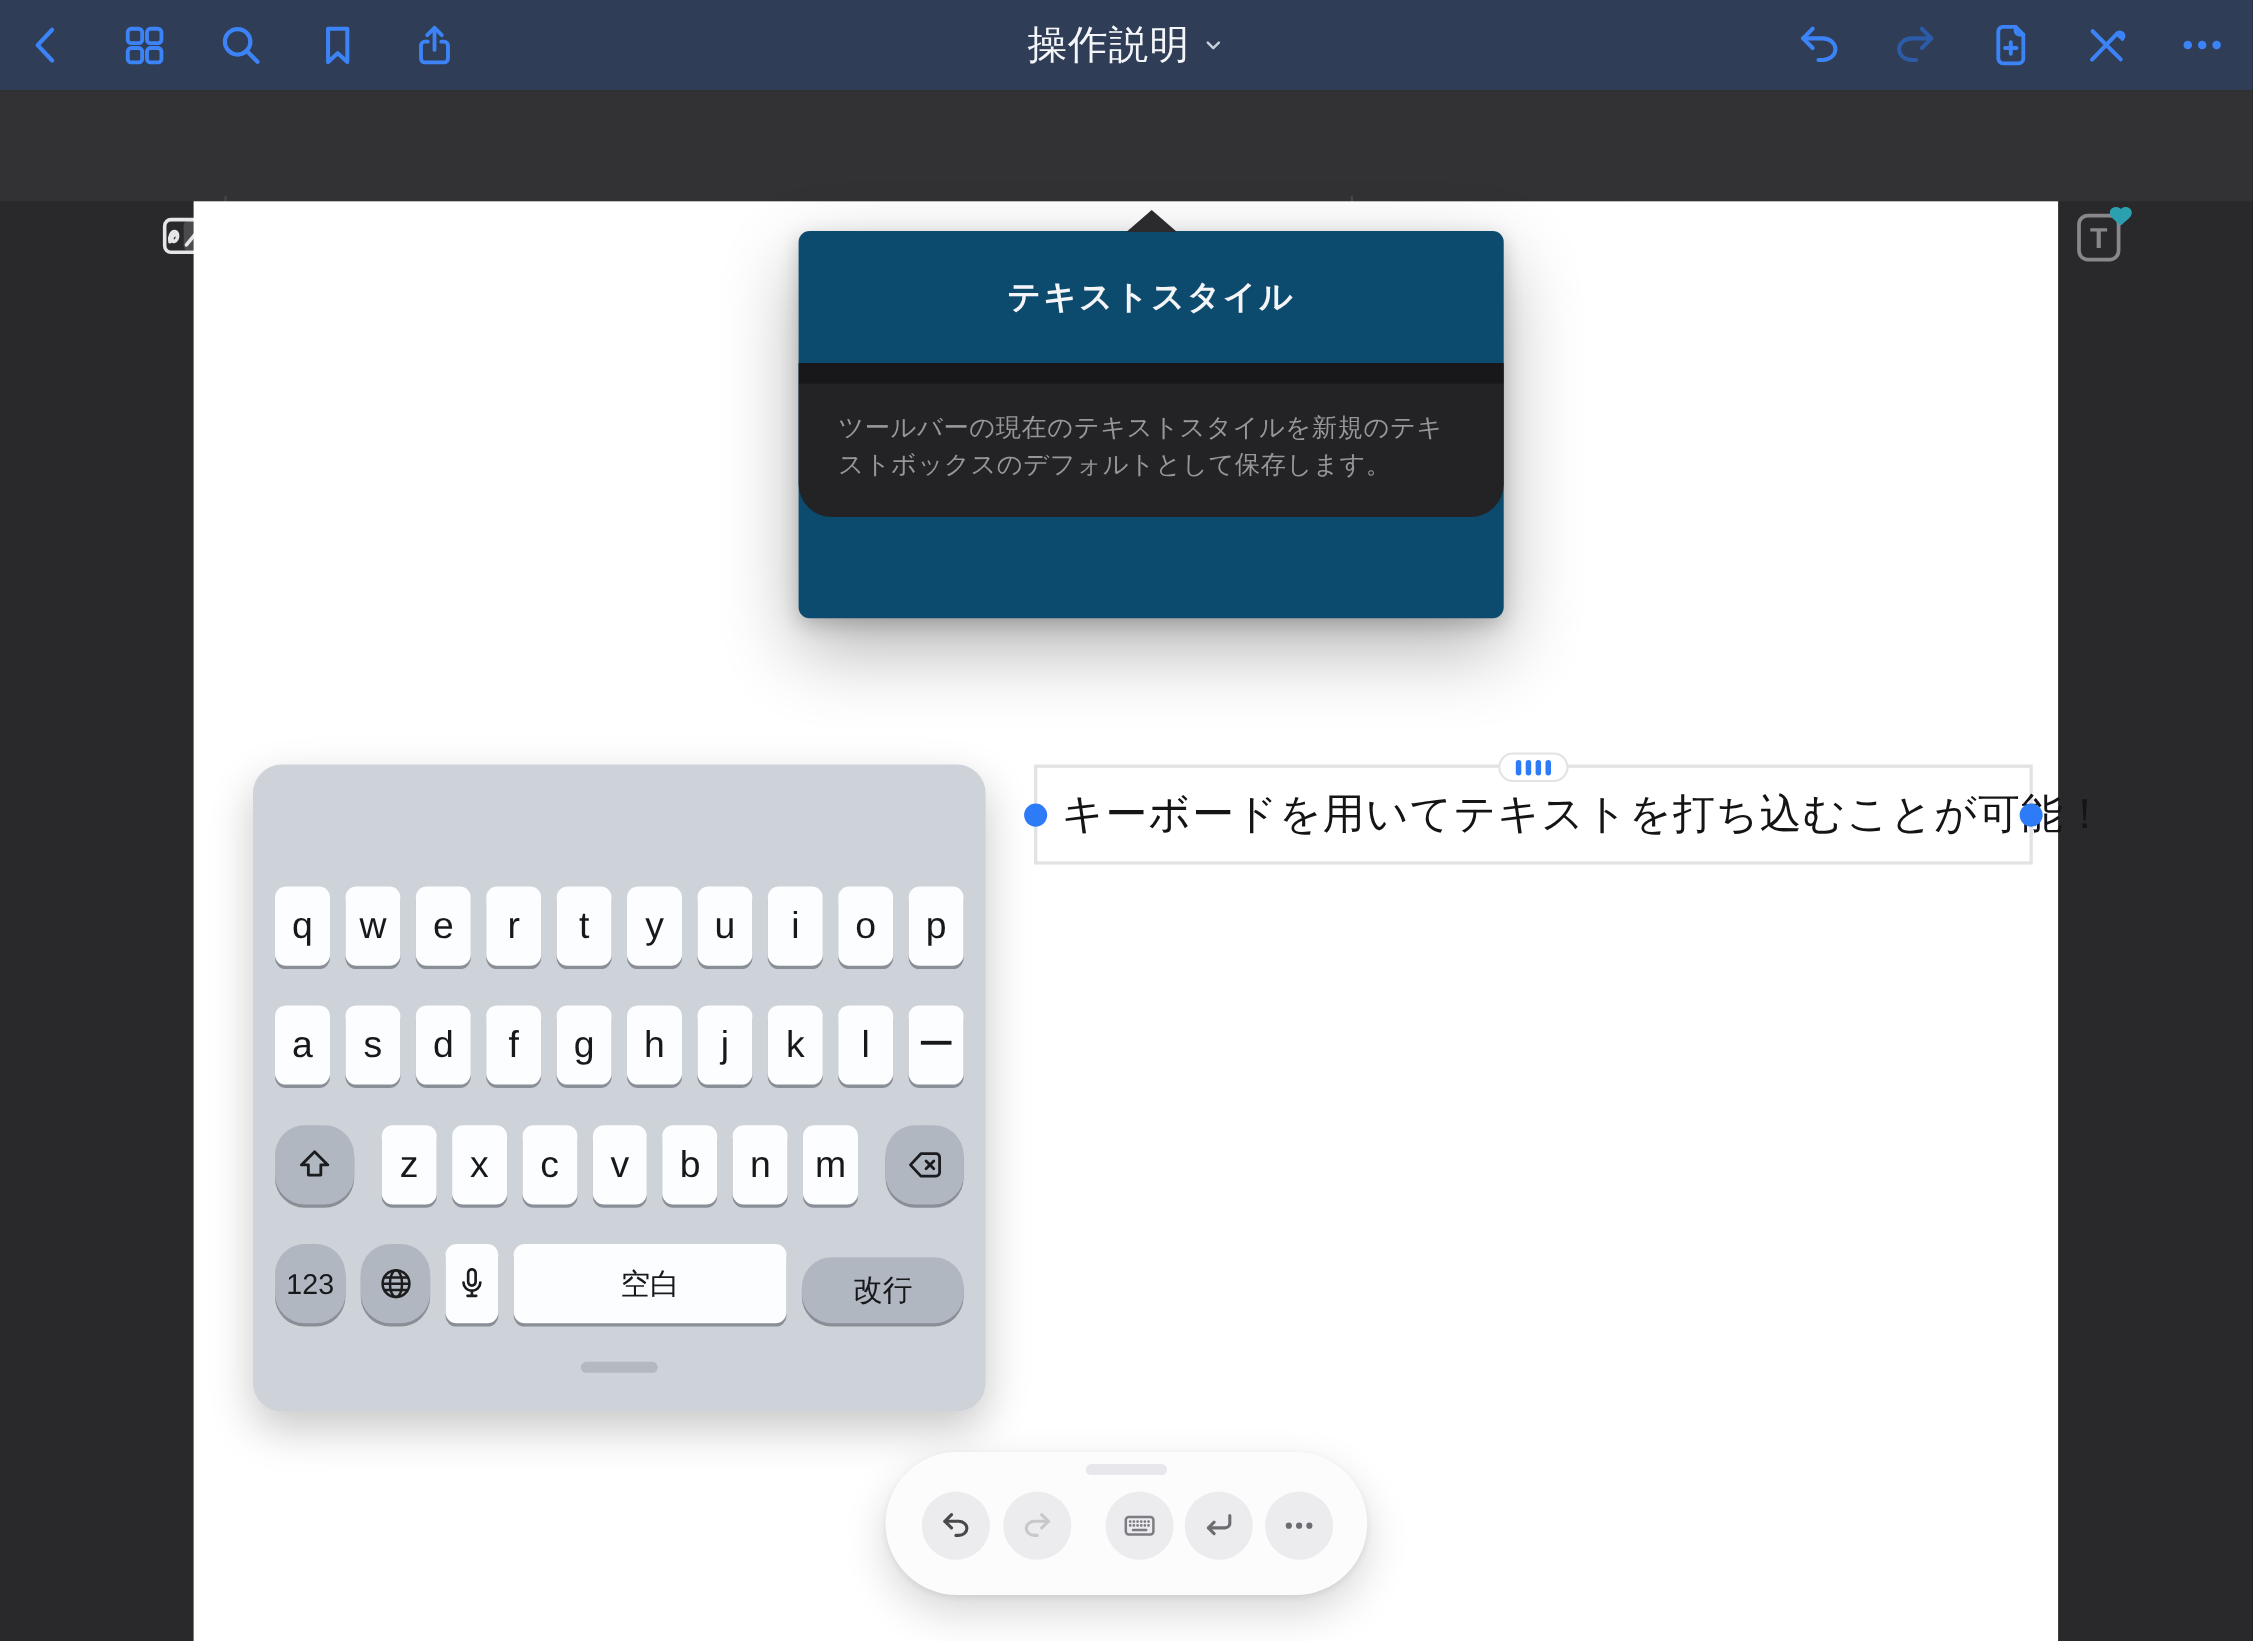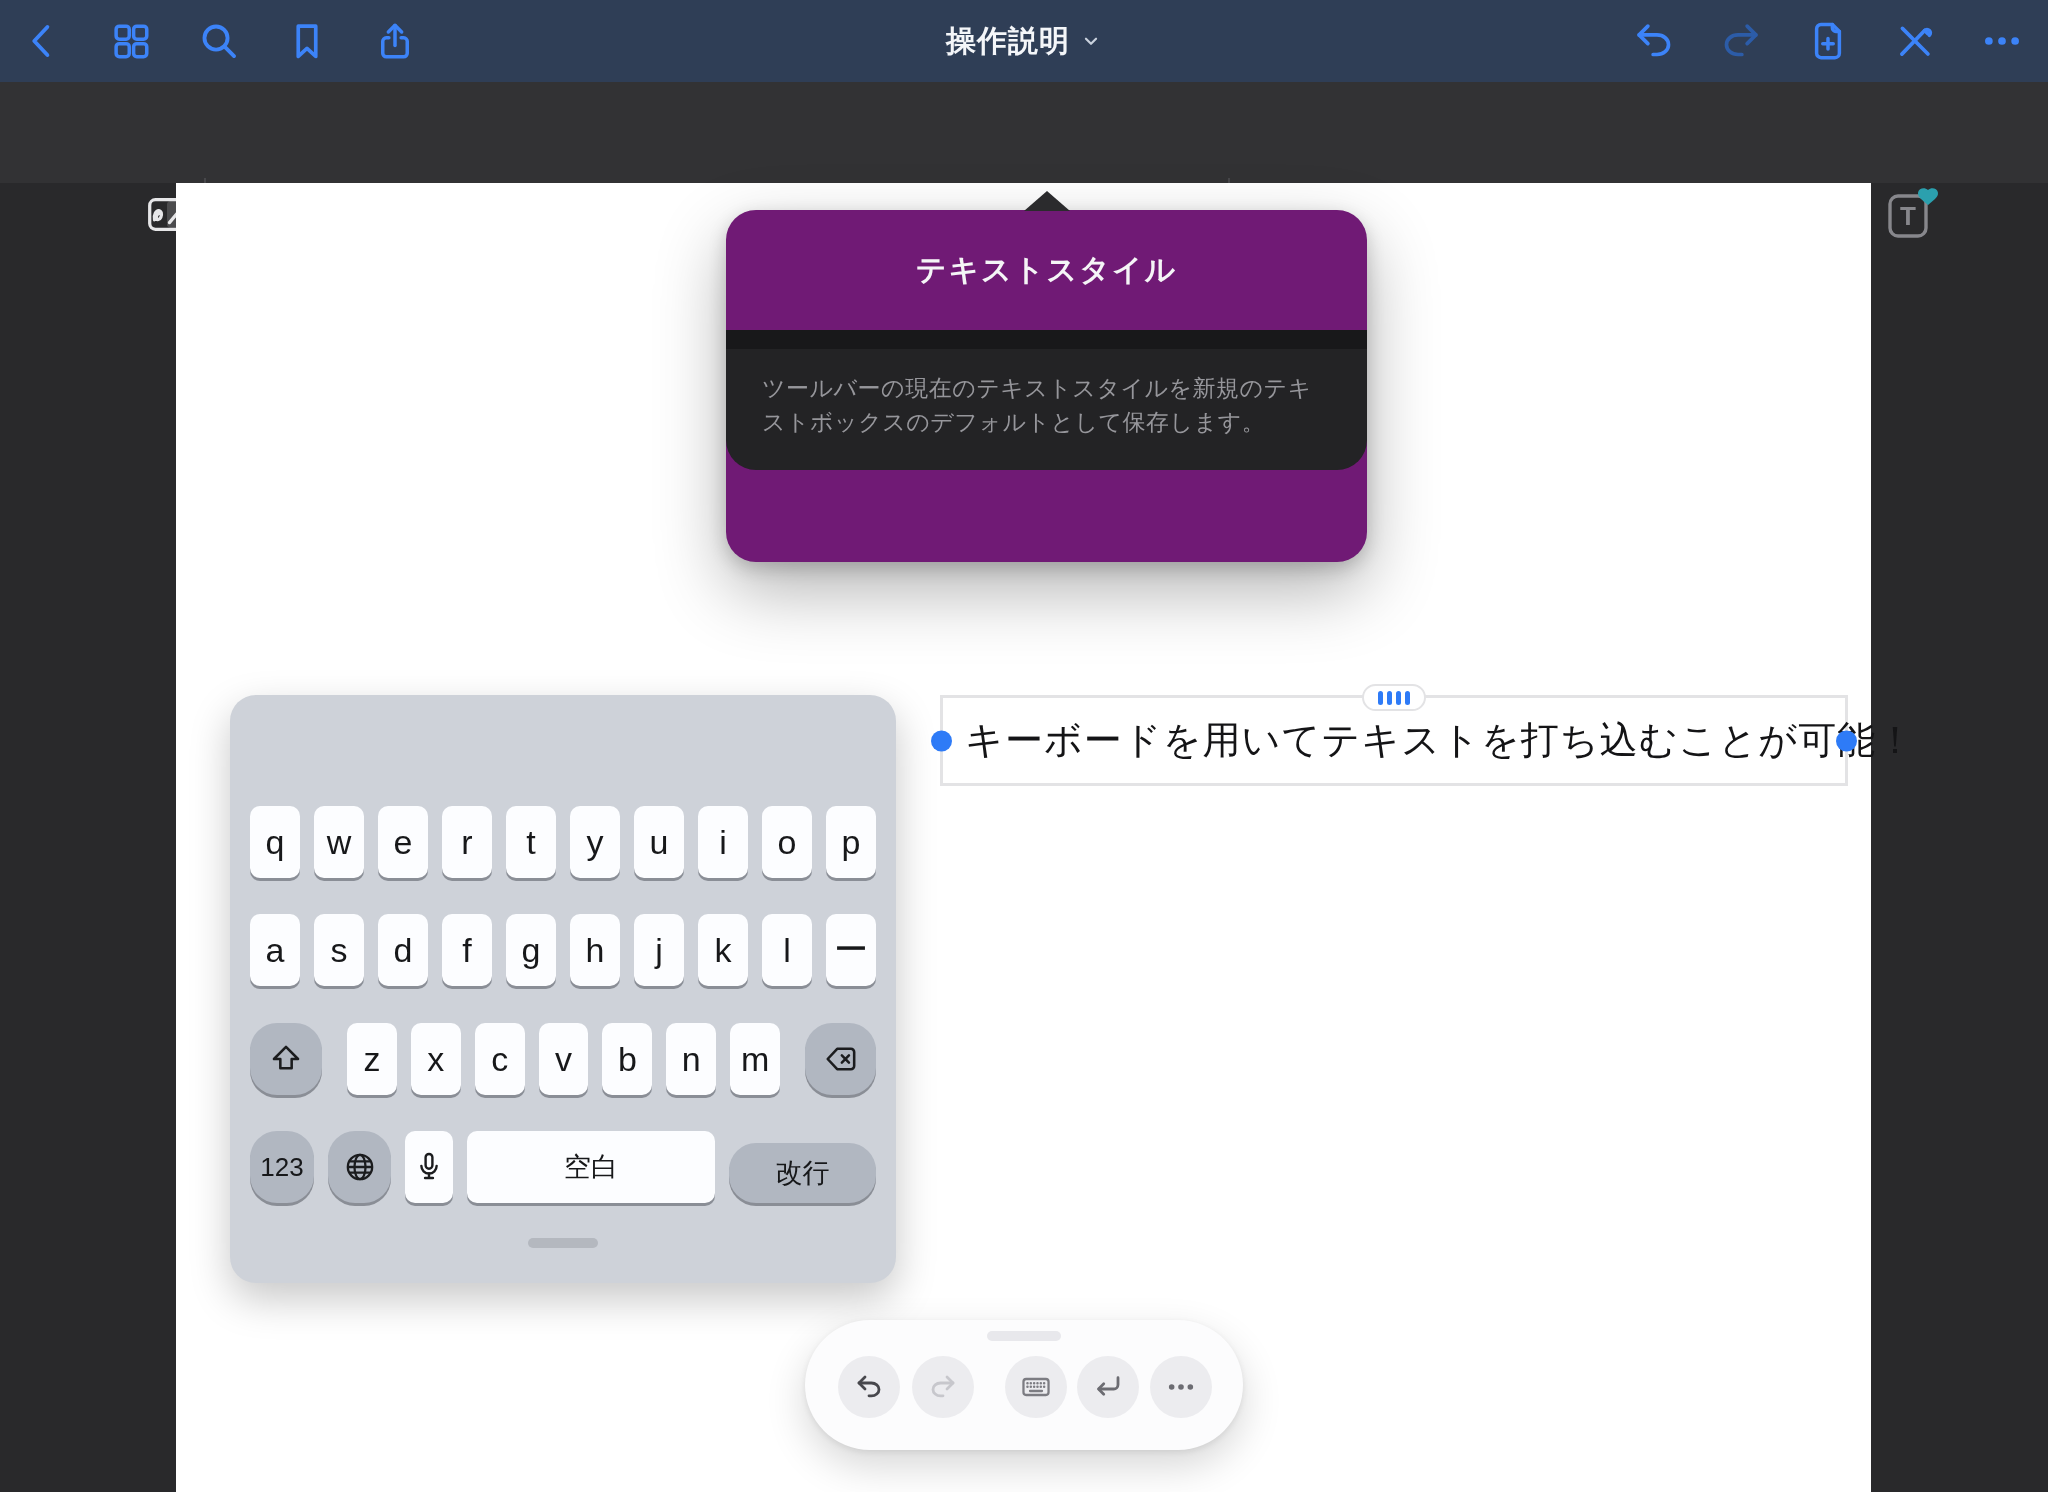--- a/index.html
+++ b/index.html
@@ -7,21 +7,21 @@
   .screen{position:relative;width:2048px;height:1492px;background:#29292b;overflow:hidden;}
 
   
   .topnav{position:absolute;left:0;top:0;width:2048px;height:82px;background:#2f3e56;}
   .nav-left{position:absolute;left:19px;top:0;height:82px;display:flex;align-items:center;gap:40px;}
   .nav-right{position:absolute;right:22px;top:0;height:82px;display:flex;align-items:center;gap:39px;}
   .navbtn{width:48px;height:48px;display:flex;align-items:center;justify-content:center;color:#3c83f8;}
   .navbtn svg{width:42px;height:42px;}
   .navbtn.dim{color:#2c5ca8;}
   .nav-title{position:absolute;left:0;top:0;width:100%;height:82px;display:flex;align-items:center;justify-content:center;gap:10px;pointer-events:none;}
-  .nav-title .t{color:#f4f6f9;font-size:30px;font-weight:700;letter-spacing:1px;}
+  .nav-title .t{color:#f4f6f9;font-size:36px;font-weight:400;letter-spacing:1px;}
   .nav-title svg{width:22px;height:22px;color:#c9d1dd;}
 
   
   .toolbar{position:absolute;left:0;top:82px;width:2048px;height:101px;background:#323234;}
   .tool{position:absolute;top:106px;width:52px;height:52px;display:flex;align-items:center;justify-content:center;color:#e6e6e8;}
   .tool svg{width:46px;height:46px;}
   .tdiv{position:absolute;top:96px;width:2px;height:58px;background:#47474a;}
   .ttool{position:absolute;left:1021px;top:112px;width:50px;height:44px;background:#2b5a94;border:3px solid #3079e8;border-radius:9px;display:flex;align-items:center;justify-content:center;color:#fff;font-size:27px;font-weight:700;}
   .ttool .hdl{position:absolute;top:50%;width:10px;height:10px;background:#3b8bf8;transform:translateY(-50%) rotate(45deg);border-radius:2px;}
   .hdl.l{left:-8px;}.hdl.r{right:-8px;}
@@ -33,21 +33,21 @@
   .swatch svg{width:18px;height:18px;color:#fff;}
   .strokebox{position:absolute;left:1805px;top:108px;width:44px;height:50px;border:3.5px solid #87878c;border-radius:12px;display:flex;align-items:center;justify-content:center;}
   .strokebox svg{width:38px;height:44px;}
   .tfav{position:absolute;left:1885px;top:104px;width:56px;height:56px;}
   .tfav svg{width:56px;height:56px;}
 
   
   .page{position:absolute;left:176px;top:183px;width:1695px;height:1309px;background:#ffffff;}
 
   
-  .popover{position:absolute;left:726px;top:210px;width:641px;height:352px;border-radius:30px;background:#701a75;box-shadow:0 28px 70px rgba(0,0,0,.30),0 6px 18px rgba(0,0,0,.18);}
+  .popover{position:absolute;left:726px;top:210px;width:641px;height:352px;border-radius:10px;background:#0c4a6e;box-shadow:0 28px 70px rgba(0,0,0,.30),0 6px 18px rgba(0,0,0,.18);}
   .popover .arrow{position:absolute;left:298px;top:-19px;width:0;height:0;border-left:23px solid transparent;border-right:23px solid transparent;border-bottom:20px solid #2b2b2d;}
   .pop-title{height:120px;display:flex;align-items:center;justify-content:center;color:#f5f5f7;font-size:30px;font-weight:700;letter-spacing:2px;}
   .pop-sep{height:19px;background:#18181a;}
   .pop-save{height:91px;display:flex;align-items:center;justify-content:center;background:#2c2d2f;color:#f2f2f4;font-size:28px;letter-spacing:1px;border-bottom:1px solid #19191b;}
   .pop-desc{height:121px;background:#232325;border-radius:0 0 30px 30px;padding:22px 46px 0 36px;color:#96969b;font-size:23px;line-height:34px;letter-spacing:.5px;}
 
   
   .textbox{position:absolute;left:940px;top:695px;width:908px;height:91px;border:3px solid #e3e3e5;background:#fff;display:flex;align-items:center;}
   .textbox .txt{padding-left:22px;font-size:38px;color:#141416;letter-spacing:1px;white-space:nowrap;}
   .tb-dot{position:absolute;top:50%;width:21px;height:21px;border-radius:50%;background:#2e7bf7;transform:translateY(-50%);}

